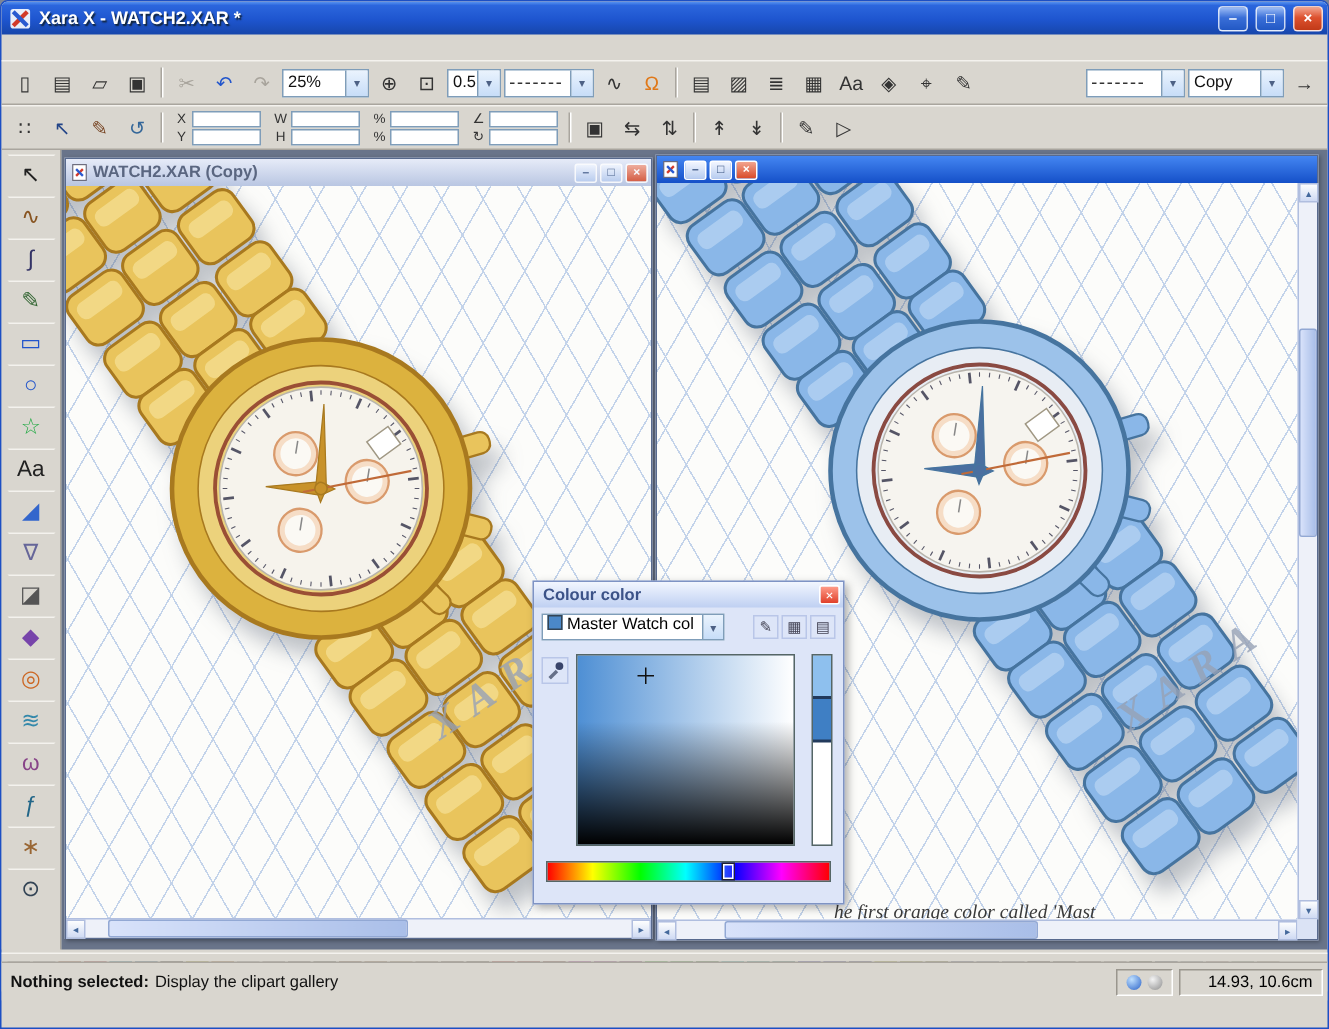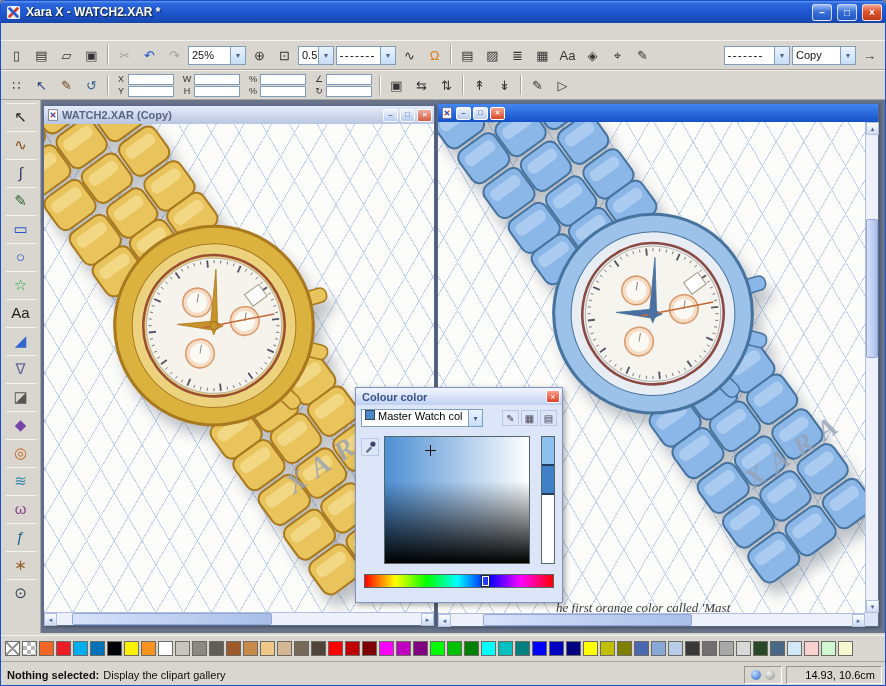--- a/index.html
+++ b/index.html
@@ -99,21 +99,21 @@
      background:linear-gradient(90deg,#f00 0%,#ff0 16%,#0f0 33%,#0ff 49%,#00f 66%,#f0f 83%,#f00 100%)}
   .ce-hmark{position:absolute;left:62%;top:1px;width:7px;height:10px;border:1px solid #fff;box-shadow:0 0 0 1px #223;background:rgba(255,255,255,.15)}
 
   
   .palette{position:absolute;left:0;right:0;top:634px;height:26px;background:#d9d6cf;border-top:1px solid #f4f2ee;display:flex;align-items:center;padding:0 4px;gap:2px;overflow:hidden}
   .swatch{width:15px;height:15px;border:1px solid #6c6a64;flex:none}
   .sw-none{background:linear-gradient(45deg,transparent 44%,#999 44%,#999 56%,transparent 56%),linear-gradient(135deg,transparent 44%,#999 44%,#999 56%,transparent 56%),#fff}
   .sw-checker{background-image:linear-gradient(45deg,#b9b9b9 25%,transparent 25%,transparent 75%,#b9b9b9 75%),linear-gradient(45deg,#b9b9b9 25%,transparent 25%,transparent 75%,#b9b9b9 75%);background-size:8px 8px;background-position:0 0,4px 4px;background-color:#fff}
 
   
-  .statusbar{position:absolute;left:0;right:0;top:660px;height:26px;background:#d9d6cf;border-top:1px solid #a9a59e;display:flex;align-items:center;font-size:11px;padding:0 3px;gap:4px}
+  .statusbar{position:absolute;left:0;right:0;top:640px;height:26px;background:#d9d6cf;border-top:1px solid #a9a59e;display:flex;align-items:center;font-size:11px;padding:0 3px;gap:4px}
   .st-left{flex:1;display:flex;gap:4px;align-items:center;padding-left:3px;color:#111}
   .stp{border:1px solid;border-color:#9a968e #fff #fff #9a968e;padding:1px 6px;height:18px;display:flex;align-items:center;gap:4px;background:#d9d6cf}
   .coords{min-width:96px;justify-content:flex-end}
   .ball{width:10px;height:10px;border-radius:50%;display:inline-block}
   .ball.blue{background:radial-gradient(circle at 35% 30%,#bfe0ff,#2a62c8)}
   .ball.gray{background:radial-gradient(circle at 35% 30%,#f4f4f4,#8d8d8d)}
 </style>
 </head>
 <body>
 

